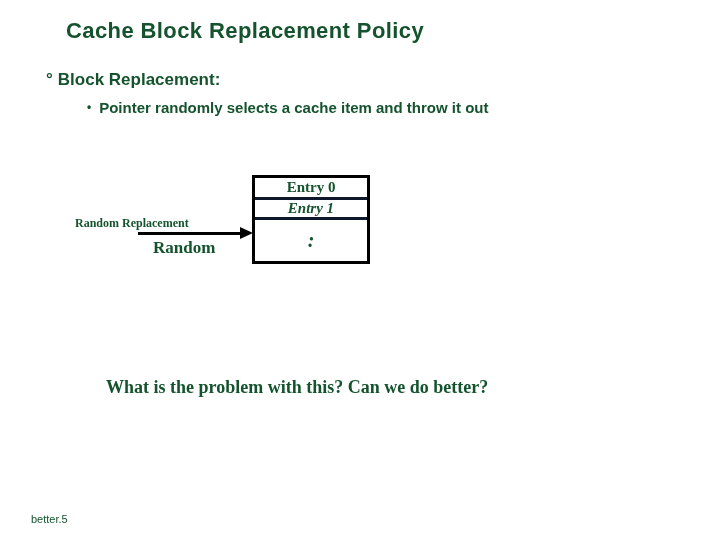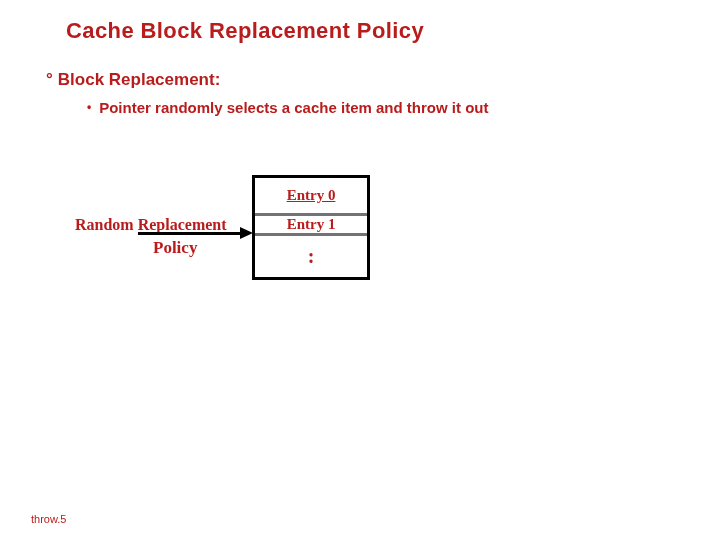--- a/index.html
+++ b/index.html
@@ -2,21 +2,21 @@
 <html><head>
 <meta charset="utf-8">
 <style>
   html, body { margin: 0; padding: 0; background: #ffffff; }
   .slide {
     position: relative;
     width: 720px;
     height: 540px;
     background: #ffffff;
     font-family: "Liberation Sans", sans-serif;
-    color: #b91c1c;
+    color: #14532d;
     overflow: hidden;
   }
   .abs { position: absolute; }
 
   .title {
     left: 66px; top: 18px;
     font-size: 22px; font-weight: bold;
     letter-spacing: 0.4px;
     white-space: nowrap;
   }
@@ -34,21 +34,21 @@
     font-size: 15px; font-weight: bold;
     white-space: nowrap;
     display: flex; align-items: center;
   }
   .bullet-sub .marker { font-size: 12px; margin-right: 8px; position: relative; top: -1px; }
 
   .serif { font-family: "Liberation Serif", serif; }
 
   .pointer-label-1 {
     left: 75px; top: 216px;
-    font-size: 16px; font-weight: bold;
+    font-size: 12px; font-weight: bold;
     white-space: nowrap;
   }
   .pointer-label-2 {
     left: 153px; top: 238px;
     font-size: 17px; font-weight: bold;
     white-space: nowrap;
   }
 
   .arrow-line {
     left: 138px; top: 232px;
@@ -69,22 +69,22 @@
     border: 3px solid #000000;
     box-sizing: border-box;
     background: #ffffff;
   }
   .entry-row {
     display: flex; align-items: center; justify-content: center;
     font-family: "Liberation Serif", serif;
     font-size: 15px; font-weight: bold;
     white-space: pre;
   }
-  .entry-row + .entry-row { border-top: 3px solid #737373; }
-  .entry-row.r0 { height: 35px; text-decoration: underline; }
+  .entry-row + .entry-row { border-top: 3px solid #0f172a; font-style: italic; }
+  .entry-row.r0 { height: 19px; }
   .entry-row.r1 { height: 17px; }
   .entry-row.r2 { height: 41px; font-size: 20px; }
   .entry-row.r3 { height: 16px; }
 
   .question {
     left: 106px; top: 377px;
     font-size: 18px; font-weight: bold;
     white-space: nowrap;
   }
 
@@ -105,27 +105,28 @@
     <span class="marker">°</span>
     <span>Block Replacement:</span>
   </div>
 
   <div class="abs bullet-sub">
     <span class="marker">•</span>
     <span>Pointer randomly selects a cache item and throw it out</span>
   </div>
 
   <div class="abs pointer-label-1 serif">Random Replacement</div>
-  <div class="abs pointer-label-2 serif">Policy</div>
+  <div class="abs pointer-label-2 serif">Random</div>
 
   <div class="abs arrow-line"></div>
   <div class="abs arrow-head"></div>
 
   <div class="abs entry-table">
     <div class="entry-row r0">Entry 0</div>
     <div class="entry-row r1">Entry 1</div>
     <div class="entry-row r2">:</div>
   </div>
 
+  <div class="abs question serif">What is the problem with this? Can we do better?</div>
 
-  <div class="abs footer">throw.5</div>
+  <div class="abs footer">better.5</div>
 
 </div>
 
 </body></html>

